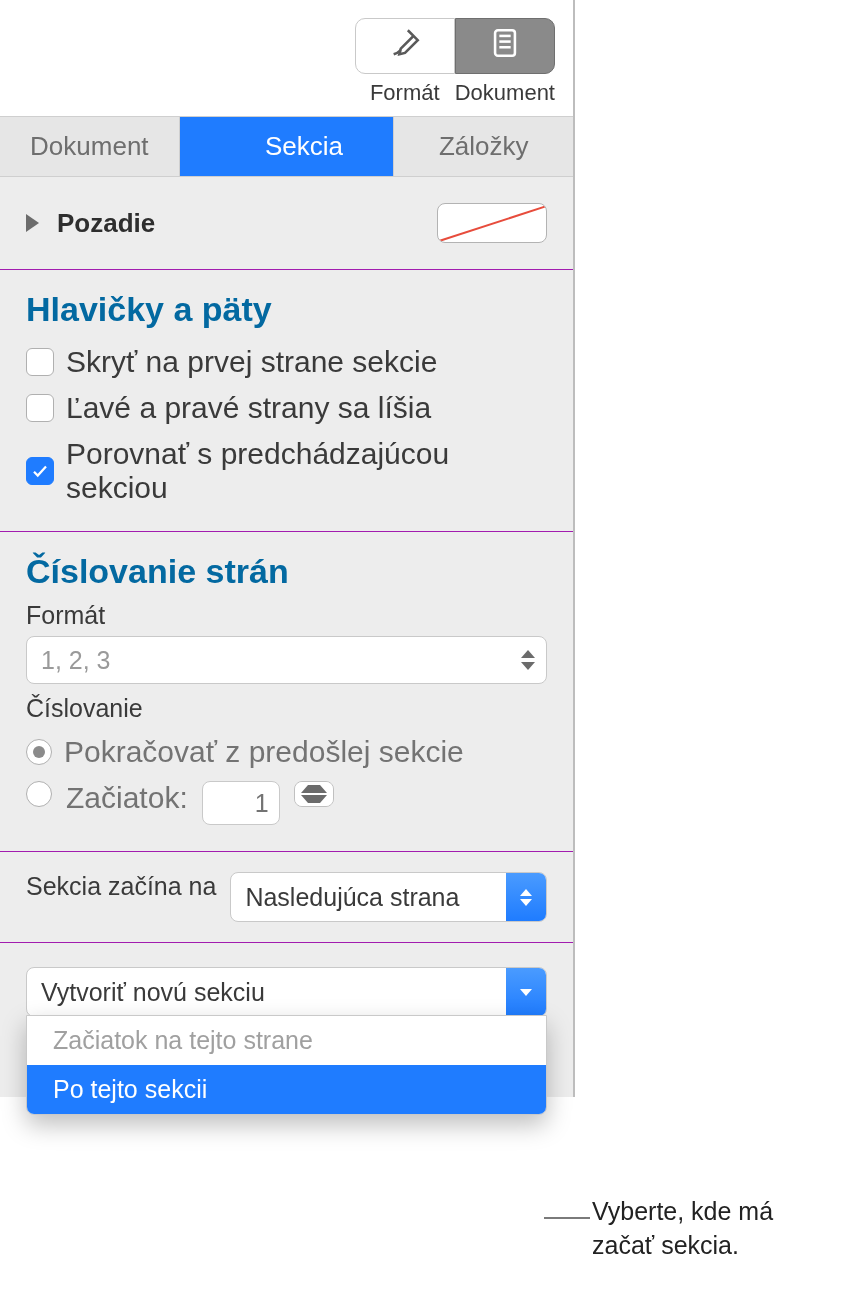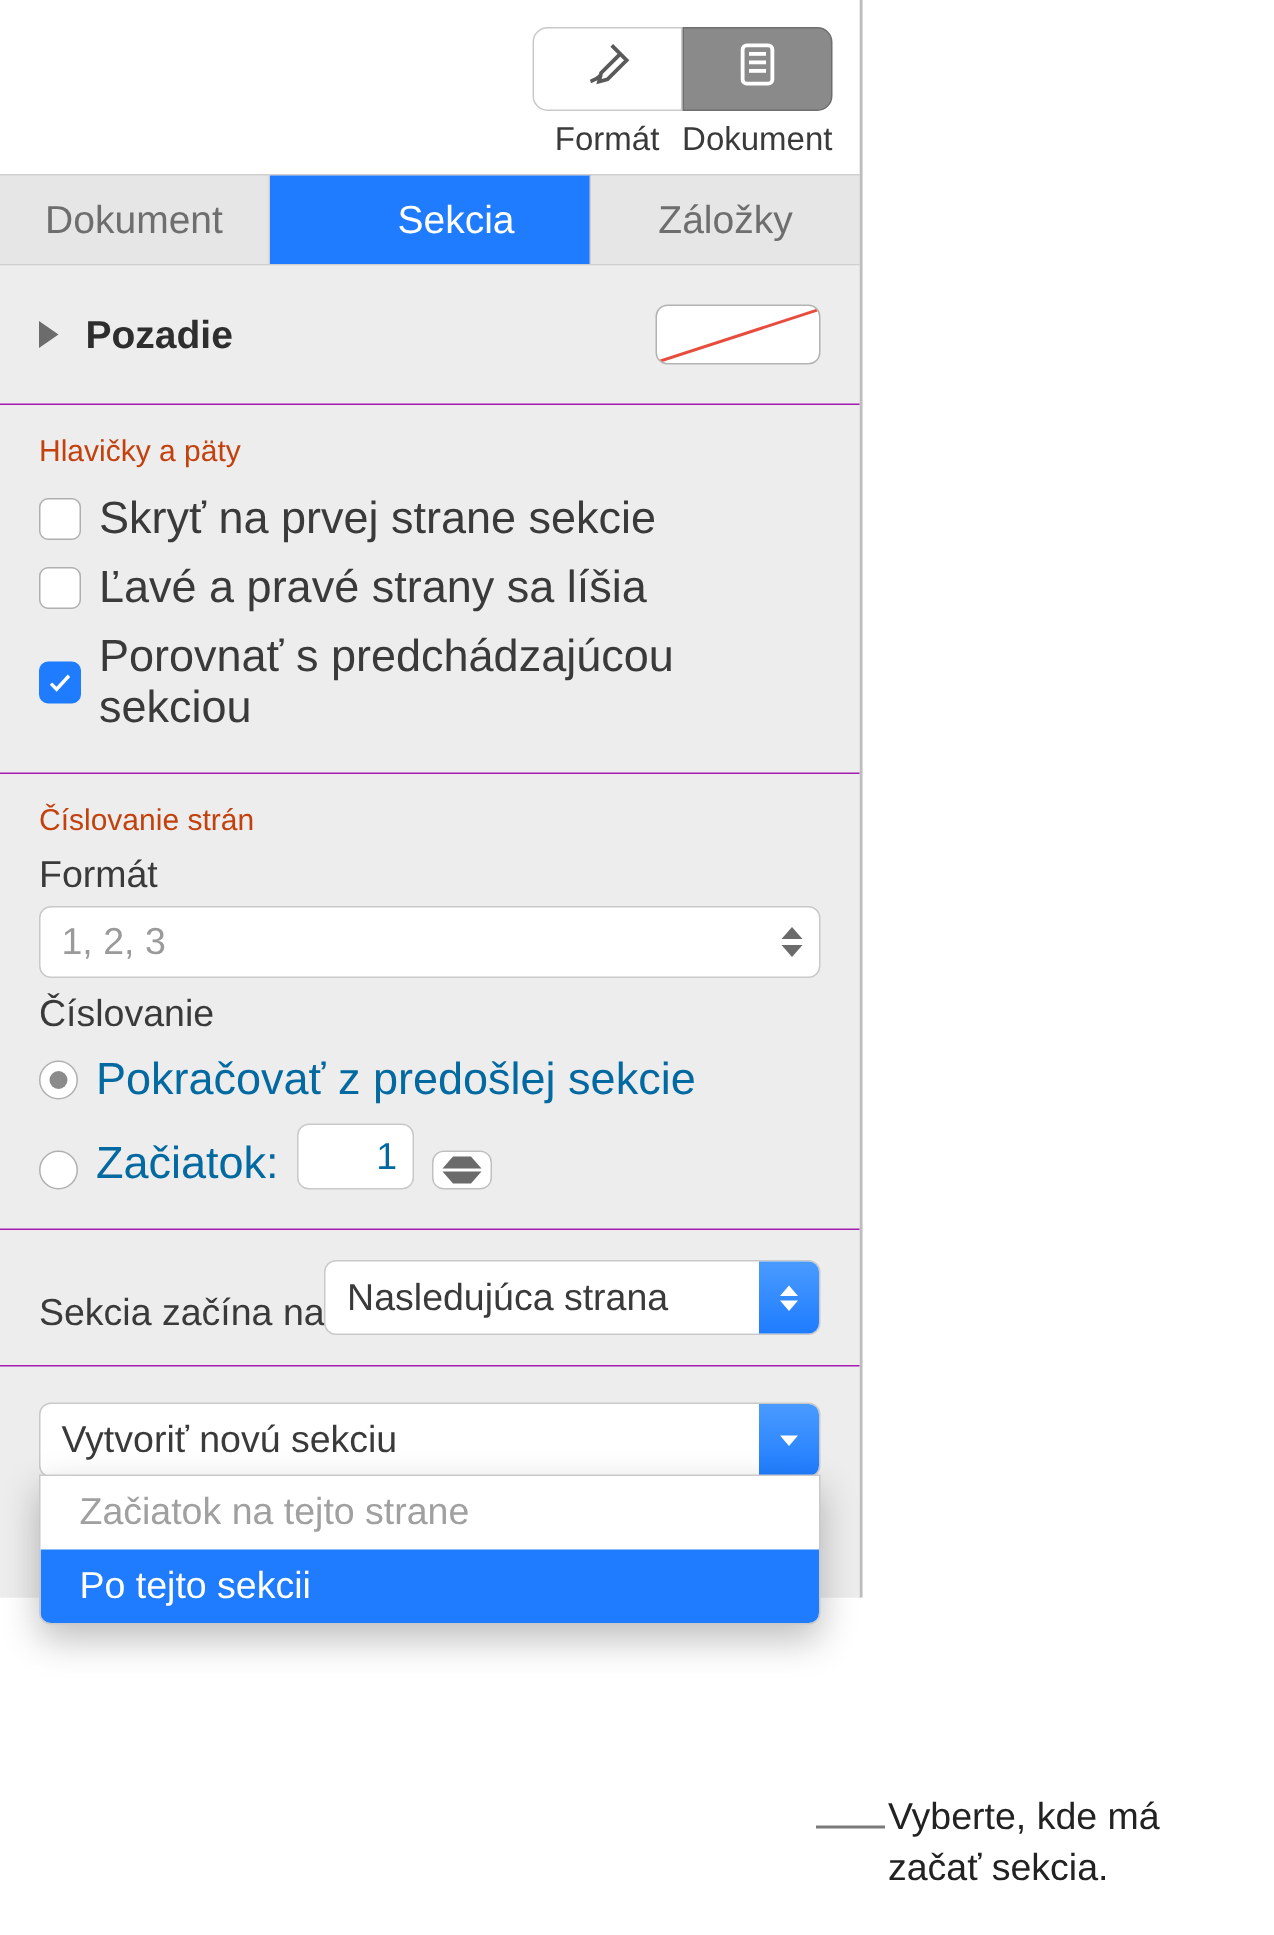--- a/index.html
+++ b/index.html
@@ -99,21 +99,21 @@
   .color-well::after {
     content: "";
     position: absolute;
     width: 140%;
     height: 2px;
     background: #e74c3c;
     top: 50%;
     left: -20%;
     transform: rotate(-18deg);
   }
-  .section-title { font-weight: 400; font-size: 20px; margin-bottom: 10px; color:#c2410c; }
+  .section-title { font-weight: 700; font-size: 34px; margin-bottom: 10px; color:#0369a1; }
   .cb {
     width: 28px; height: 28px;
     border: 1px solid #b0b0b0;
     border-radius: 6px;
     background: #fff;
     display: flex; align-items:center; justify-content:center;
     flex-shrink: 0;
   }
   .cb.checked {
     background: #1f7cff; border-color:#1f7cff;
@@ -145,30 +145,30 @@
   }
   .caret-up{border-bottom:8px solid #6b6b6b;}
   .caret-down{border-top:8px solid #6b6b6b;}
   .radio {
     width: 26px; height: 26px; border-radius: 50%;
     border: 1px solid #b0b0b0; background: #fff;
     display:flex;align-items:center;justify-content:center;
     flex-shrink:0;
   }
   .radio.sel::after { content:""; width:12px; height:12px; border-radius:50%; background:#8b8b8b; }
-  .disabled { color:#0369a1; }
+  .disabled { color:#737373; }
   .numbox {
     width: 78px; height:44px; background:#fff;border:1px solid #c9c9c9;border-radius:8px;
     display:flex;align-items:center;justify-content:flex-end;padding-right:10px;font-size:25px;
   }
   .ministepper {
     display:flex;flex-direction:column;border:1px solid #c0c0c0;border-radius:8px;overflow:hidden;
   }
   .ministepper div{background:#fff;padding:1px 6px;}
-  .inline-row { display:flex; align-items:flex-end; }
+  .inline-row { display:flex; align-items:flex-start; gap:14px; }
   .sel-blue {
     display:flex;align-items:center;background:#fff;border:1px solid #c9c9c9;border-radius:8px;
     height:50px;padding-left:14px;font-size:25px;position:relative;
   }
   .sel-blue .endcap {
     width:40px;height:100%;background:linear-gradient(#4a9bff,#1f7cff);
     border-top-right-radius:7px;border-bottom-right-radius:7px;
     display:flex;flex-direction:column;align-items:center;justify-content:center;gap:3px;
     position:absolute;right:0;top:0;
   }

